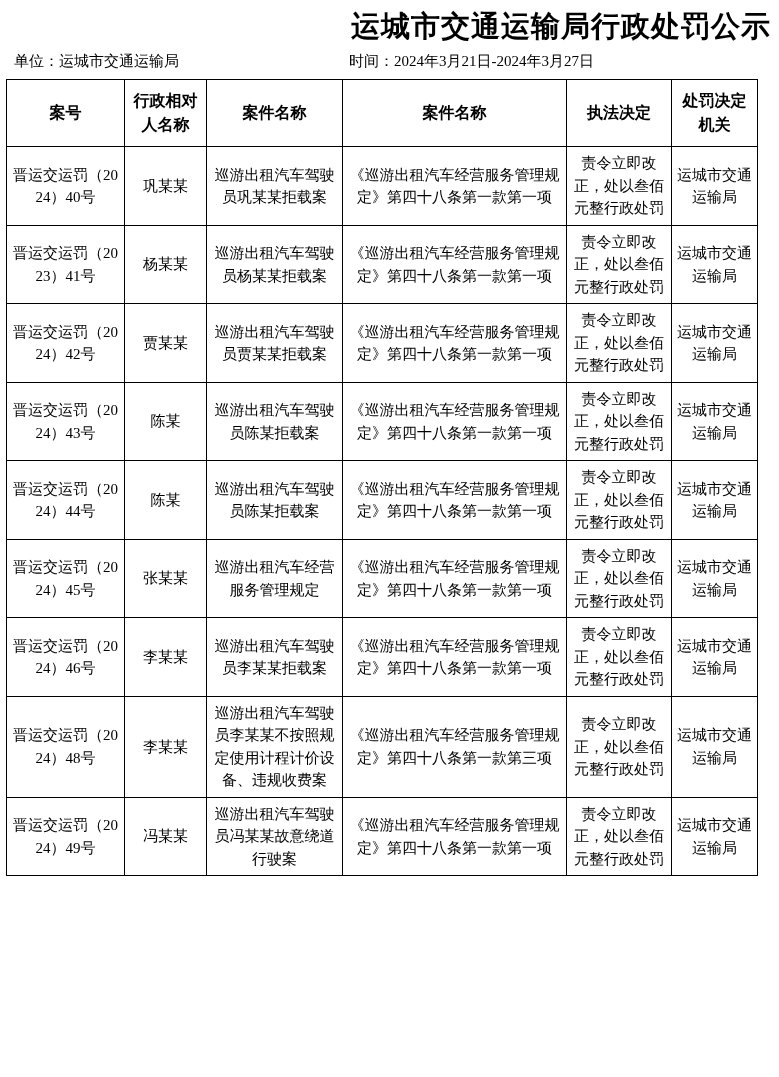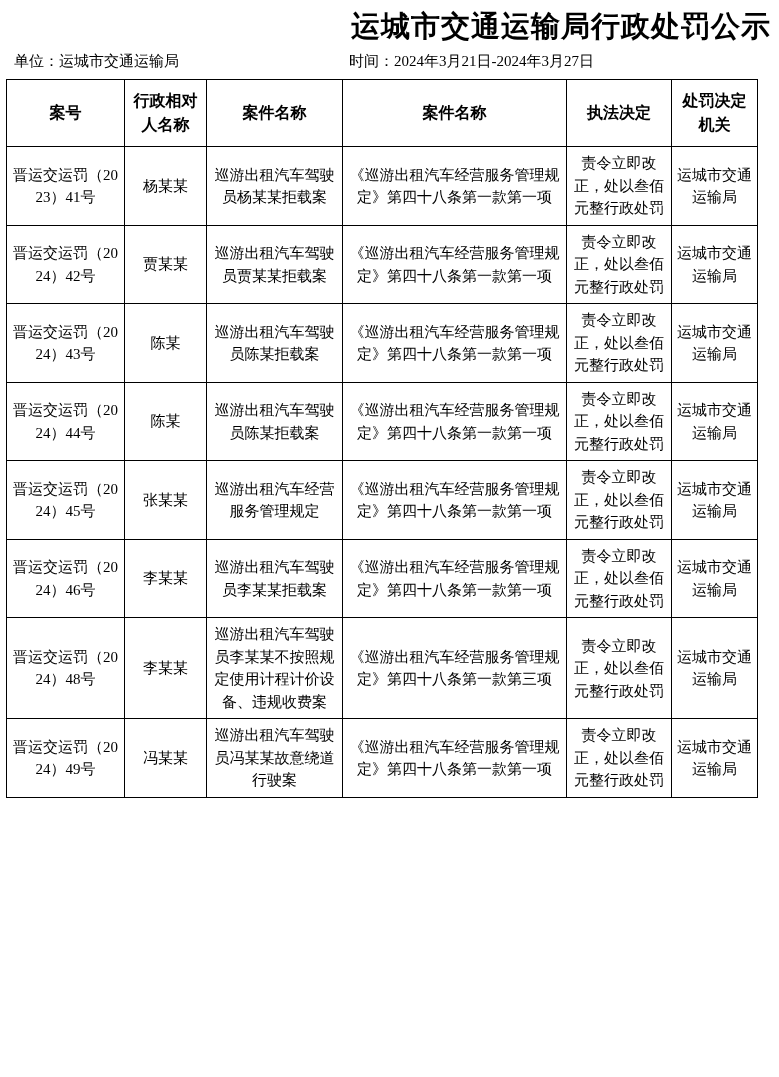--- a/index.html
+++ b/index.html
@@ -104,20 +104,28 @@
         <th>案号</th>
         <th>行政相对人名称</th>
         <th>案件名称</th>
         <th>案件名称</th>
         <th>执法决定</th>
         <th>处罚决定机关</th>
       </tr>
     </thead>
     <tbody>
       <tr>
+        <td class="cell-case">晋运交运罚（2024）40号</td>
+        <td class="cell-person">巩某某</td>
+        <td class="cell-name">巡游出租汽车驾驶员巩某某拒载案</td>
+        <td class="cell-basis">《巡游出租汽车经营服务管理规定》第四十八条第一款第一项</td>
+        <td class="cell-decision">责令立即改正，处以叁佰元整行政处罚</td>
+        <td class="cell-org">运城市交通运输局</td>
+      </tr>
+      <tr>
         <td class="cell-case">晋运交运罚（2023）41号</td>
         <td class="cell-person">杨某某</td>
         <td class="cell-name">巡游出租汽车驾驶员杨某某拒载案</td>
         <td class="cell-basis">《巡游出租汽车经营服务管理规定》第四十八条第一款第一项</td>
         <td class="cell-decision">责令立即改正，处以叁佰元整行政处罚</td>
         <td class="cell-org">运城市交通运输局</td>
       </tr>
       <tr>
         <td class="cell-case">晋运交运罚（2024）42号</td>
         <td class="cell-person">贾某某</td>

